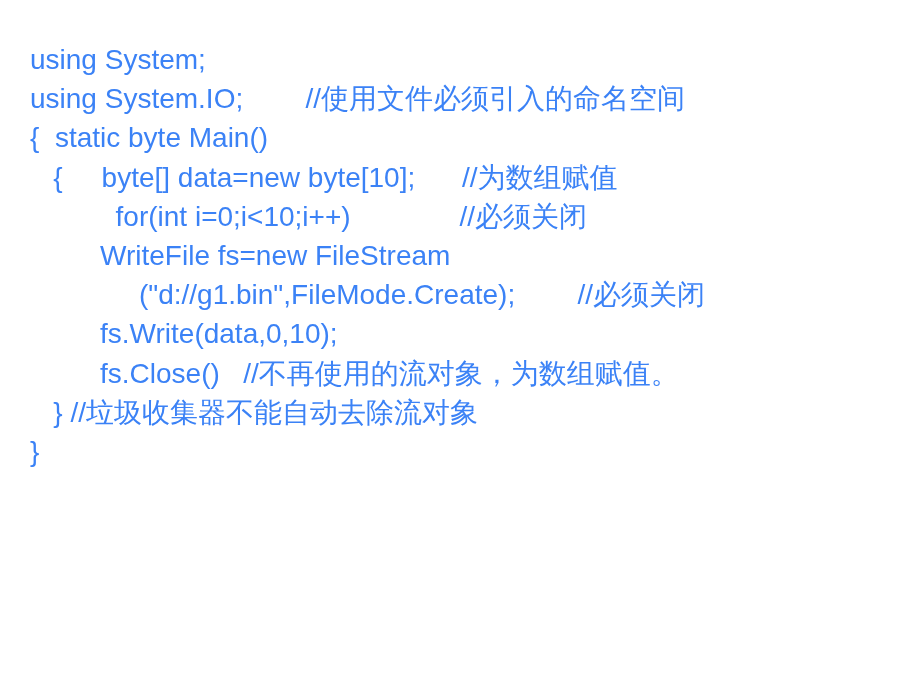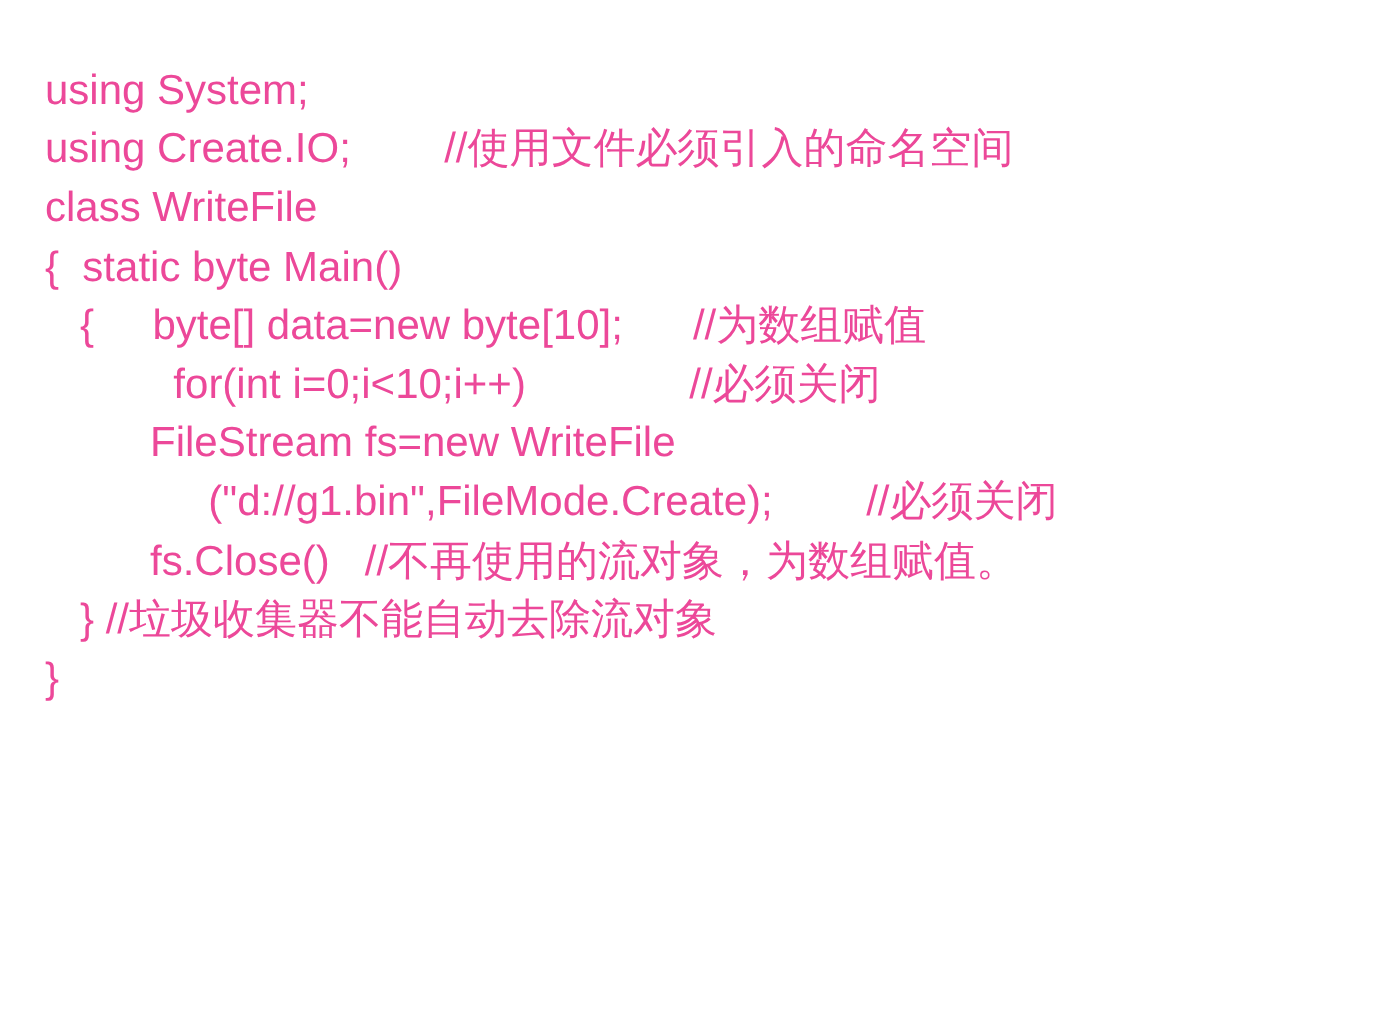--- a/index.html
+++ b/index.html
@@ -8,34 +8,34 @@
     background: #fff;
     width: 920px;
     height: 690px;
     overflow: hidden;
     font-family: Arial, "Microsoft YaHei", sans-serif;
   }
   .code-container {
     padding: 40px 30px 30px 30px;
     font-size: 28px;
     line-height: 1.4;
-    color: #ec4899;
+    color: #3b82f6;
   }
   .line {
     white-space: pre;
   }
 </style>
 </head>
 <body>
 
 <div class="code-container">
   <div class="line">using System;</div>
-  <div class="line"><span>using Create.IO;        </span><span>//使用文件必须引入的命名空间</span></div>
-  <div class="line">class WriteFile</div>
+  <div class="line"><span>using System.IO;        </span><span>//使用文件必须引入的命名空间</span></div>
   <div class="line">{  static byte Main()</div>
   <div class="line"><span>   {     byte[] data=new byte[10];      </span><span>//为数组赋值</span></div>
   <div class="line"><span>           for(int i=0;i&lt;10;i++)              </span><span>//必须关闭</span></div>
-  <div class="line">         FileStream fs=new WriteFile</div>
+  <div class="line">         WriteFile fs=new FileStream</div>
   <div class="line"><span>              ("d://g1.bin",FileMode.Create);        </span><span>//必须关闭</span></div>
+  <div class="line">         fs.Write(data,0,10);</div>
   <div class="line"><span>         fs.Close()   </span><span>//不再使用的流对象，为数组赋值。</span></div>
   <div class="line">   } //垃圾收集器不能自动去除流对象</div>
   <div class="line">}</div>
 </div>
 
 </body></html>

